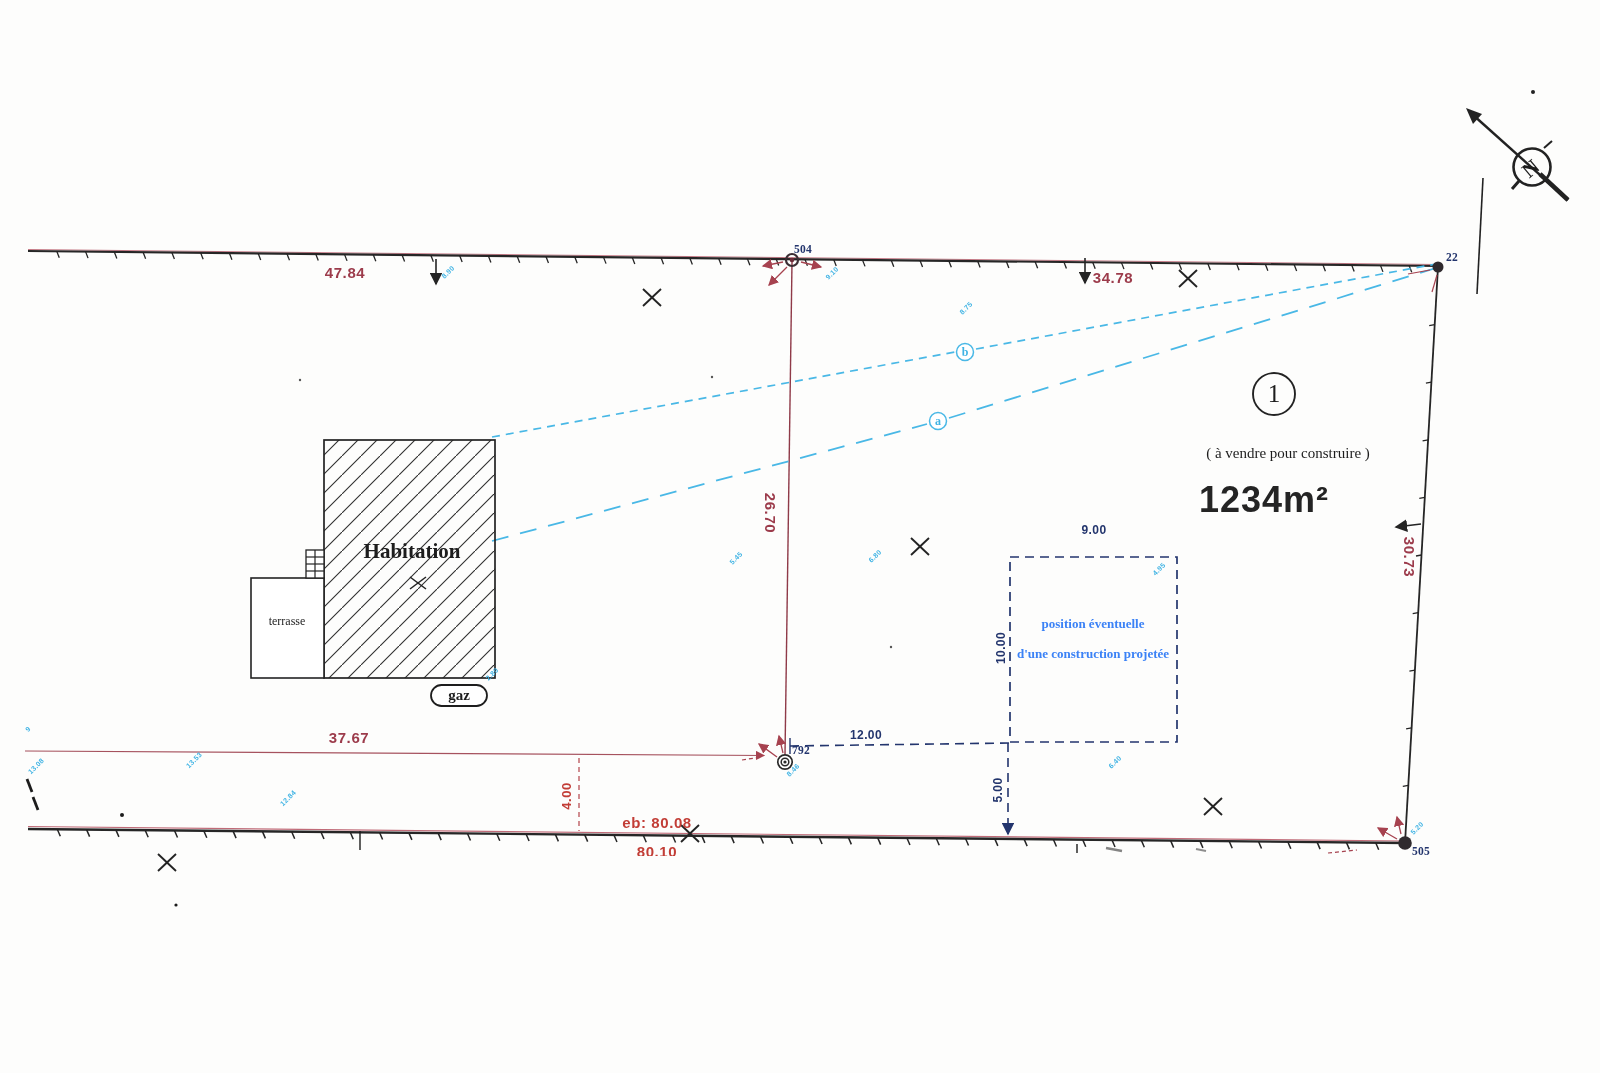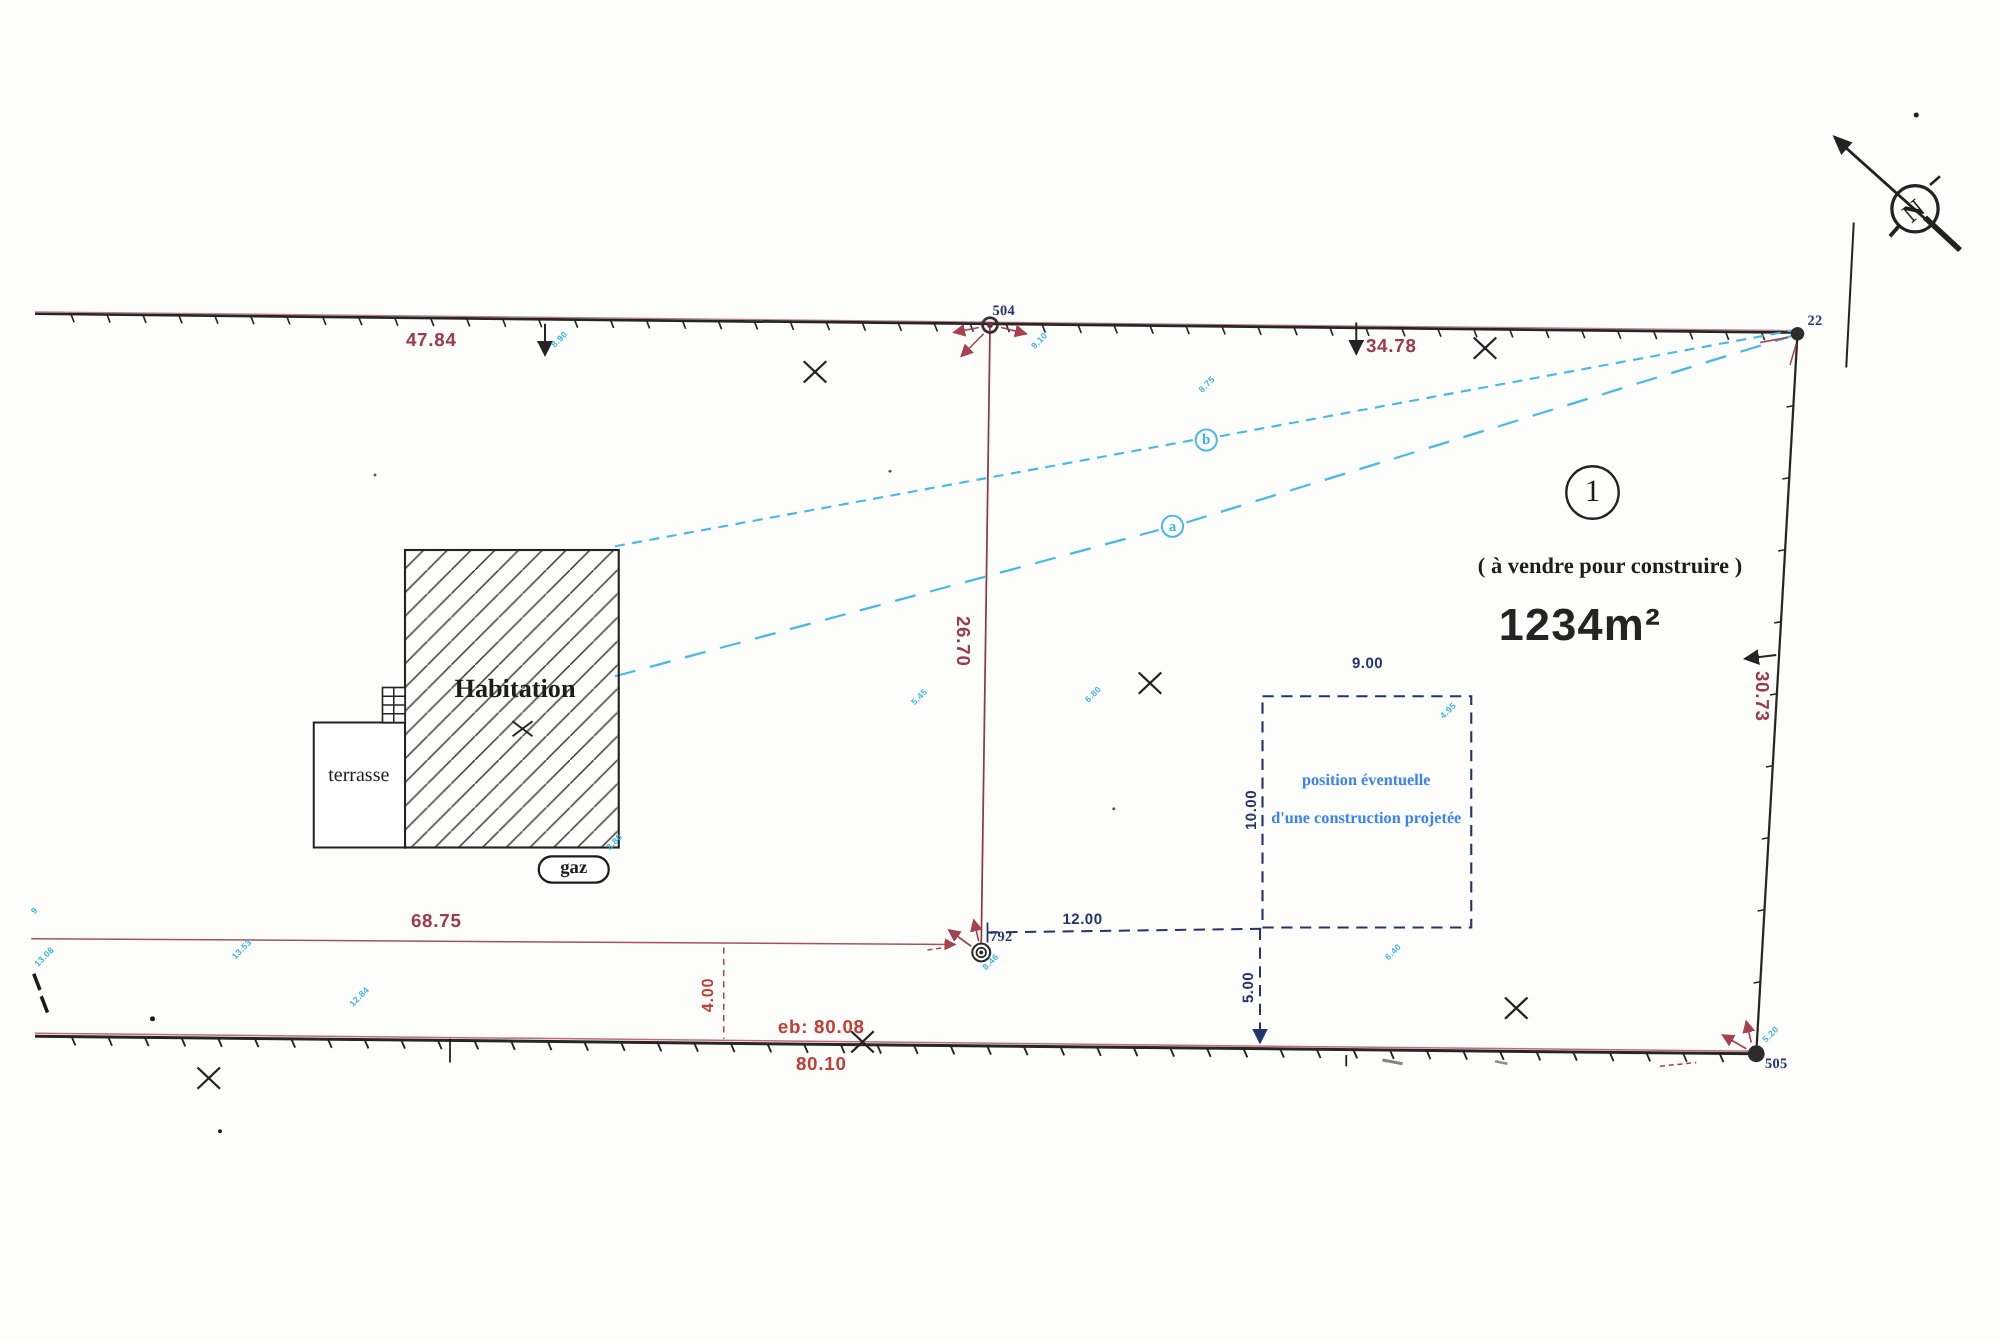--- a/index.html
+++ b/index.html
@@ -289,41 +289,41 @@
       <circle cx="712" cy="377" r="1.2" fill="#555"></circle>
       <circle cx="891" cy="647" r="1.2" fill="#555"></circle>
       <line x1="1106" y1="848" x2="1122" y2="851" stroke="#444" stroke-width="2.4" opacity=".65"></line>
       <line x1="1196" y1="849" x2="1206" y2="851" stroke="#444" stroke-width="2.2" opacity=".6"></line>
     </g>
   </svg>
 
   <div class="lbl dimred" style="left:345px;top:272px">47.84</div>
   <div class="lbl dimred" style="left:1113px;top:277px">34.78</div>
   <div class="lbl dimred r90" style="left:770px;top:513px">26.70</div>
-  <div class="lbl dimred" style="left:349px;top:737px">68.75</div>
+  <div class="lbl dimred" style="left:349px;top:737px">37.67</div>
   <div class="lbl dimred r90" style="left:1409px;top:557px">30.73</div>
   <div class="lbl brightred rm90" style="left:566px;top:796px;font-size:13px">4.00</div>
   <div class="lbl brightred" style="left:657px;top:822px">eb: 80.08</div>
   <div style="position:absolute;left:626px;top:843px;width:62px;height:13px;overflow:hidden;text-align:center">
     <span class="brightred" style="line-height:15px">80.10</span>
   </div>
 
   <div class="lbl navy" style="left:1094px;top:530px">9.00</div>
   <div class="lbl navy rm90" style="left:1001px;top:648px">10.00</div>
   <div class="lbl navy" style="left:866px;top:735px">12.00</div>
   <div class="lbl navy rm90" style="left:998px;top:790px">5.00</div>
   <div class="lbl navyserif" style="left:1093px;top:624px">position éventuelle</div>
   <div class="lbl navyserif" style="left:1093px;top:654px">d'une construction projetée</div>
 
   <div class="lbl serifblk" style="left:412px;top:551px;font-size:21px;font-weight:700">Habitation</div>
-  <div class="lbl serifblk" style="left:287px;top:621px;font-size:16px">terrasse</div>
+  <div class="lbl serifblk" style="left:287px;top:621px;font-size:12px">terrasse</div>
   <div class="lbl serifblk" style="left:459px;top:695px;font-size:15px;font-weight:700">gaz</div>
 
   <div class="lbl area" style="left:1264px;top:500px">1234m²</div>
-  <div class="lbl serifblk" style="left:1288px;top:453px;font-size:18px;font-weight:700">( à vendre pour construire )</div>
+  <div class="lbl serifblk" style="left:1288px;top:453px;font-size:15px;font-weight:400">( à vendre pour construire )</div>
   <div class="lbl serifblk" style="left:1274px;top:394px;font-size:25px">1</div>
 
   <div class="lbl ptlabel" style="left:803px;top:249px">504</div>
   <div class="lbl ptlabel" style="left:801px;top:750px">792</div>
   <div class="lbl ptlabel" style="left:1452px;top:257px">22</div>
   <div class="lbl ptlabel" style="left:1421px;top:851px">505</div>
 
   <div class="lbl cyantxt" style="left:965px;top:352px">b</div>
   <div class="lbl cyantxt" style="left:938px;top:421px">a</div>
 

